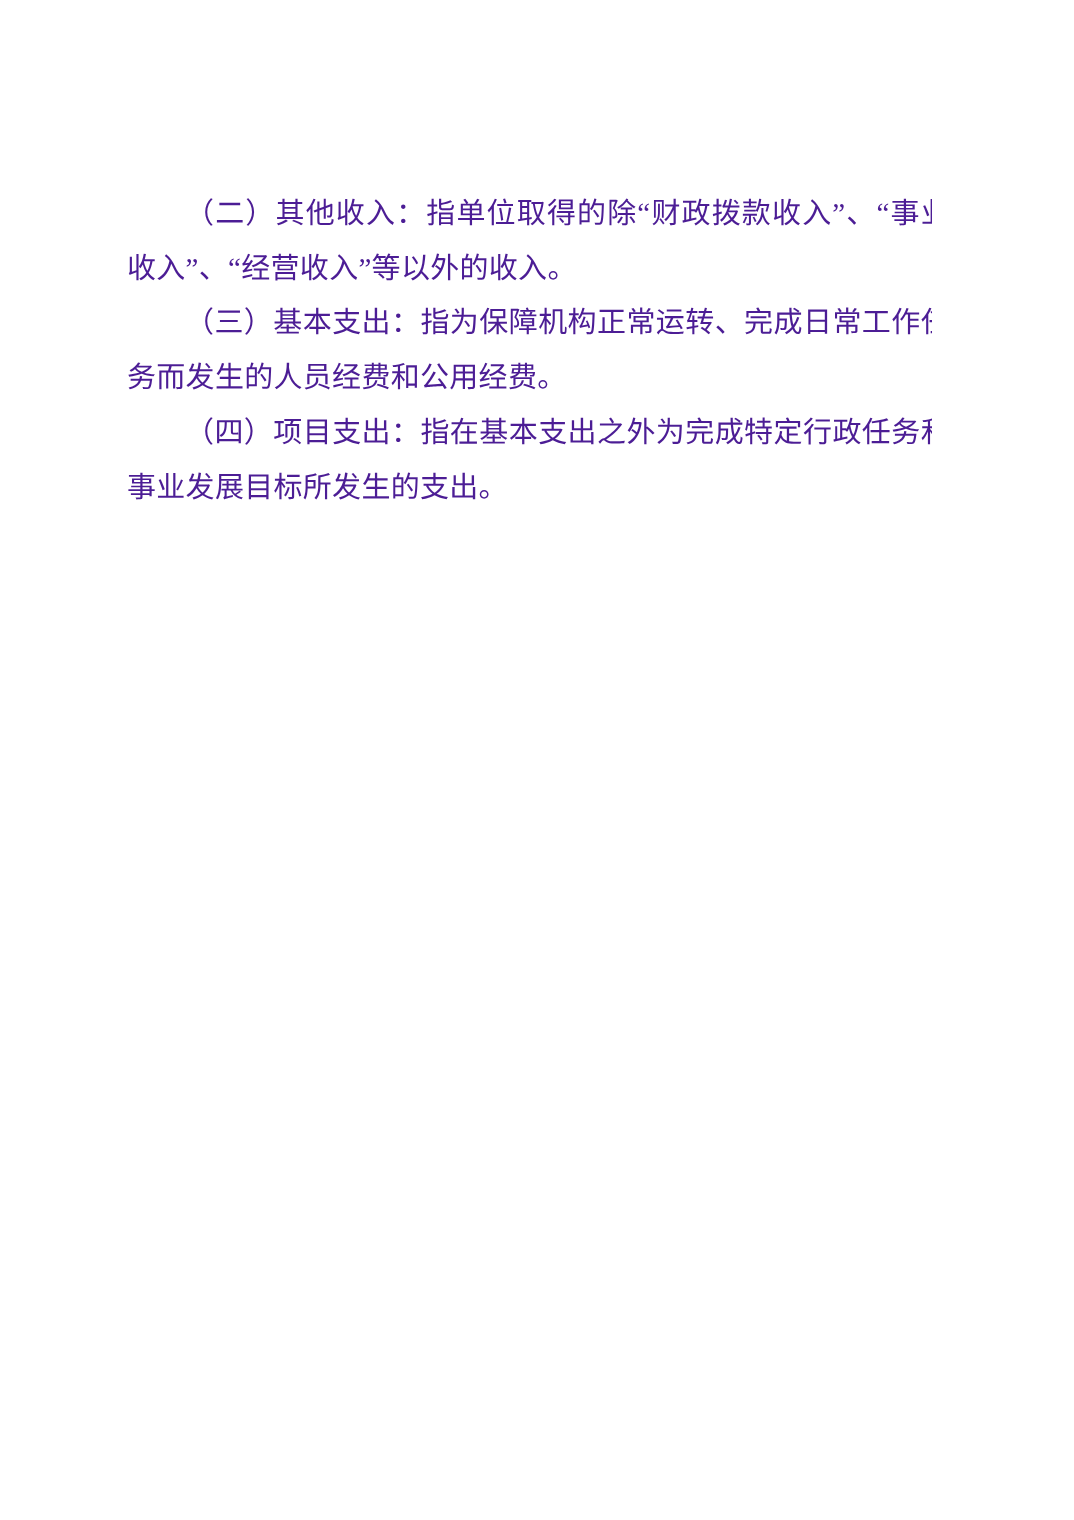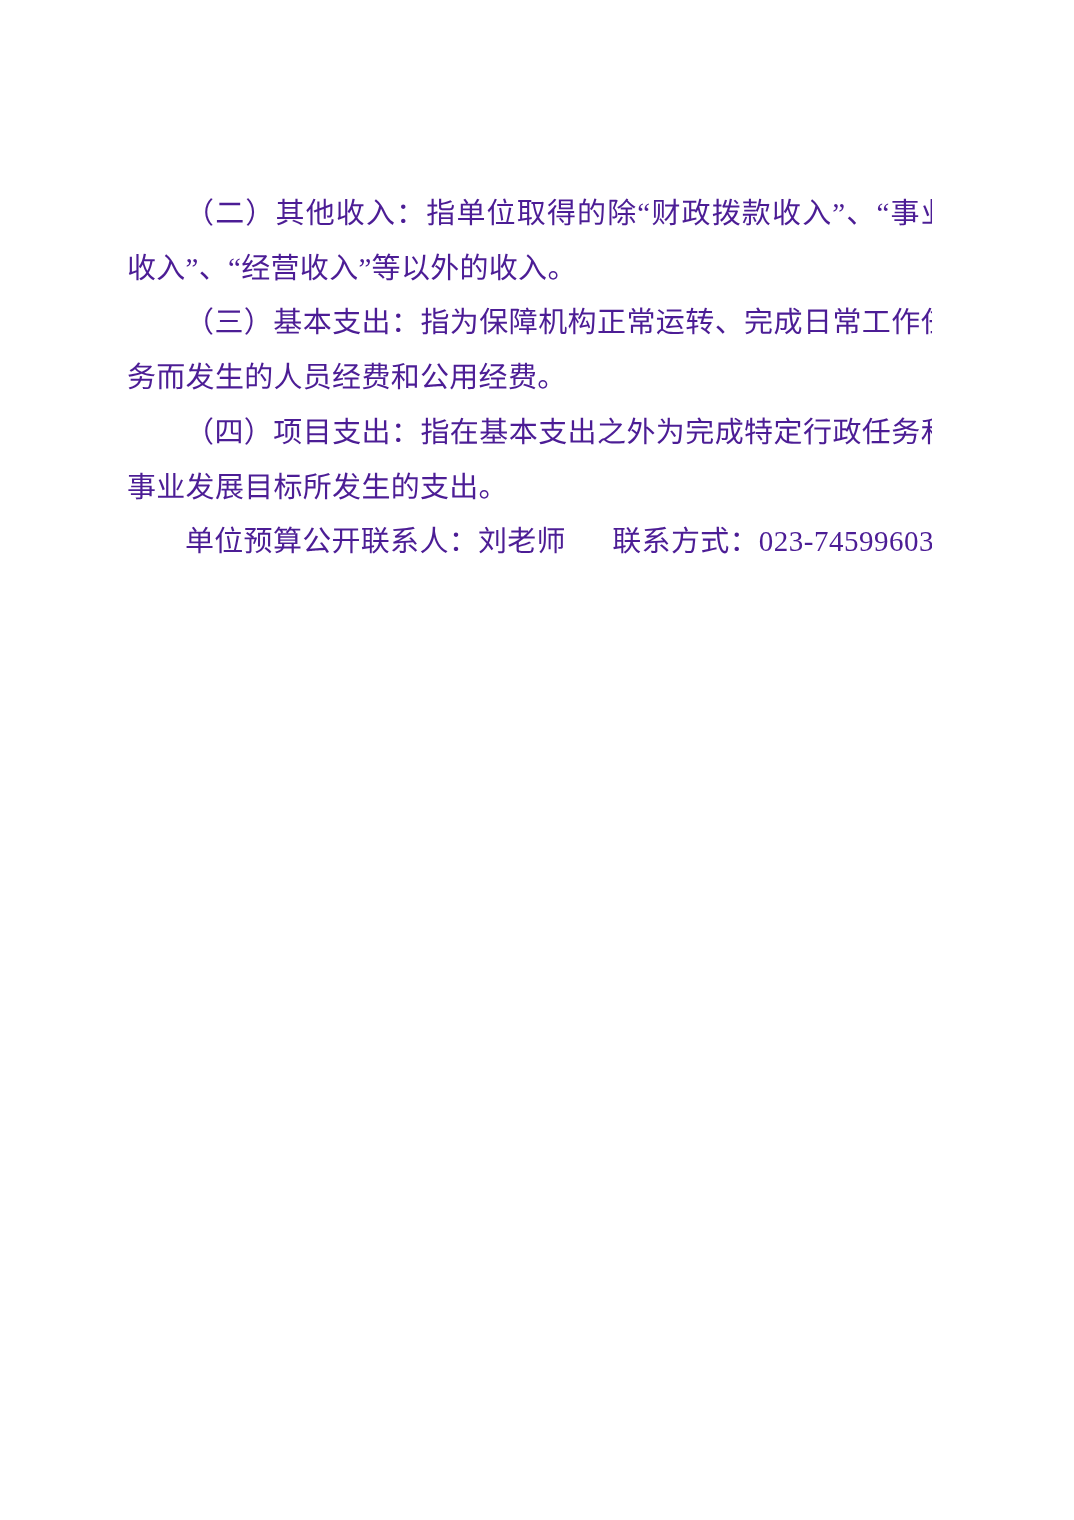--- a/index.html
+++ b/index.html
@@ -41,17 +41,14 @@
   }
 </style>
 </head>
 <body>
 
 <div class="page">
   <div class="content">
     <p>（二）其他收入：指单位取得的除“财政拨款收入”、“事业收入”、“经营收入”等以外的收入。</p>
     <p>（三）基本支出：指为保障机构正常运转、完成日常工作任务而发生的人员经费和公用经费。</p>
     <p>（四）项目支出：指在基本支出之外为完成特定行政任务和事业发展目标所发生的支出。</p>
-    <p class="contact">
-      <span>单位预算公开联系人：</span><span>刘老师</span><span class="gap"></span><span>联系方式：</span><span class="phone">023-74599603</span>
-    </p>
   </div>
 </div>
 
 </body></html>

